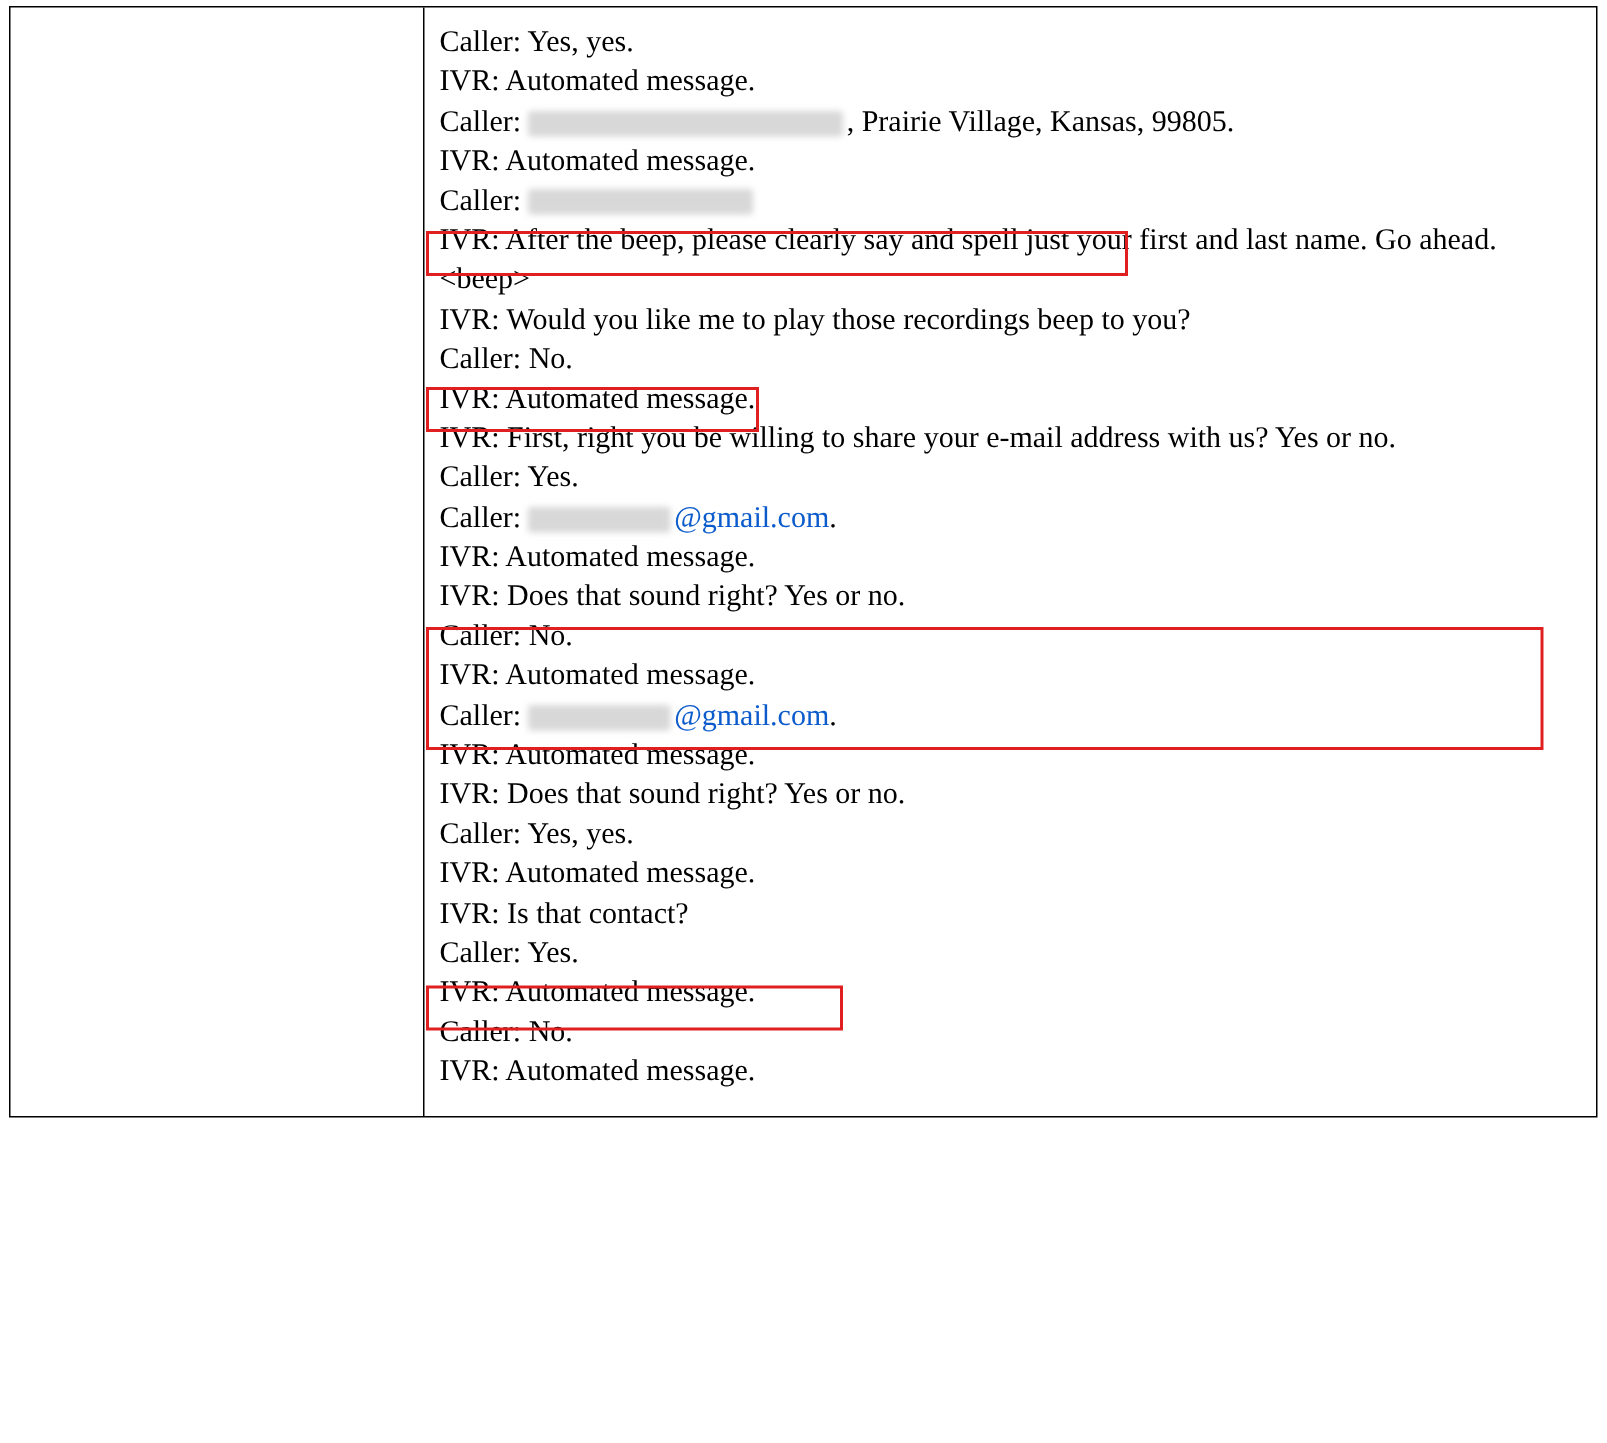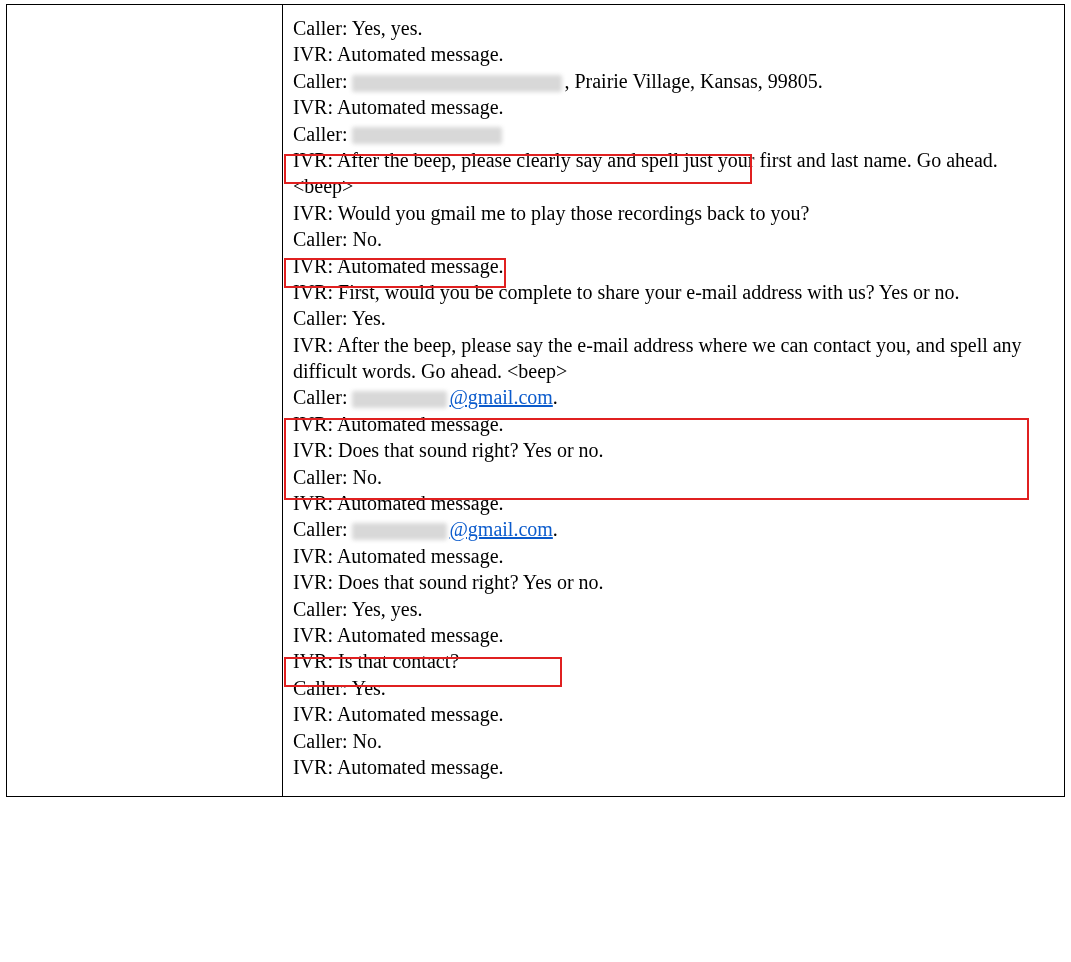--- a/index.html
+++ b/index.html
@@ -34,21 +34,20 @@
     padding: 10px 18px 16px 10px;
     line-height: 1.32;
     position: relative;
   }
   .line {
     position: relative;
     white-space: normal;
   }
   .email-link {
     color: #0b5bcc;
-    text-decoration: underline;
     text-align: right;
   }
   .redact {
     display: inline-block;
     vertical-align: middle;
     height: 17px;
     background: #d8d8d8;
     filter: blur(2px);
     border-radius: 2px;
     margin-right: 2px;
@@ -71,26 +70,25 @@
 <div class="page">
   <div class="frame">
     <div class="left-col"></div>
     <div class="right-col" id="right-col">
         <div class="line"><span>Caller</span>: <span>Yes, yes.</span></div>
         <div class="line"><span>IVR</span>: <span>Automated message.</span></div>
         <div class="line"><span>Caller</span>: <span class="redact" style="width: 210px;"></span><span>, Prairie Village, Kansas, 99805.</span></div>
         <div class="line"><span>IVR</span>: <span>Automated message.</span></div>
         <div class="line"><span>Caller</span>: <span class="redact" style="width: 150px;"></span></div>
         <div class="line"><span>IVR</span>: <span>After the beep, please clearly say and spell just your first and last name. Go ahead. &lt;beep&gt;</span></div>
-        <div class="line"><span>IVR</span>: <span>Would you gmail me to play those recordings back to you?</span></div>
+        <div class="line"><span>IVR</span>: <span>Would you like me to play those recordings beep to you?</span></div>
         <div class="line"><span>Caller</span>: <span>No.</span></div>
         <div class="line"><span>IVR</span>: <span>Automated message.</span></div>
-        <div class="line"><span>IVR</span>: <span>First, would you be complete to share your e-mail address with us? Yes or no.</span></div>
+        <div class="line"><span>IVR</span>: <span>First, right you be willing to share your e-mail address with us? Yes or no.</span></div>
         <div class="line"><span>Caller</span>: <span>Yes.</span></div>
-        <div class="line"><span>IVR</span>: <span>After the beep, please say the e-mail address where we can contact you, and spell any difficult words. Go ahead. &lt;beep&gt;</span></div>
         <div class="line"><span>Caller</span>: <span class="redact" style="width: 95px;"></span><span class="email-link">@gmail.com</span><span>.</span></div>
         <div class="line"><span>IVR</span>: <span>Automated message.</span></div>
         <div class="line"><span>IVR</span>: <span>Does that sound right? Yes or no.</span></div>
         <div class="line"><span>Caller</span>: <span>No.</span></div>
         <div class="line"><span>IVR</span>: <span>Automated message.</span></div>
         <div class="line"><span>Caller</span>: <span class="redact" style="width: 95px;"></span><span class="email-link">@gmail.com</span><span>.</span></div>
         <div class="line"><span>IVR</span>: <span>Automated message.</span></div>
         <div class="line"><span>IVR</span>: <span>Does that sound right? Yes or no.</span></div>
         <div class="line"><span>Caller</span>: <span>Yes, yes.</span></div>
         <div class="line"><span>IVR</span>: <span>Automated message.</span></div>

